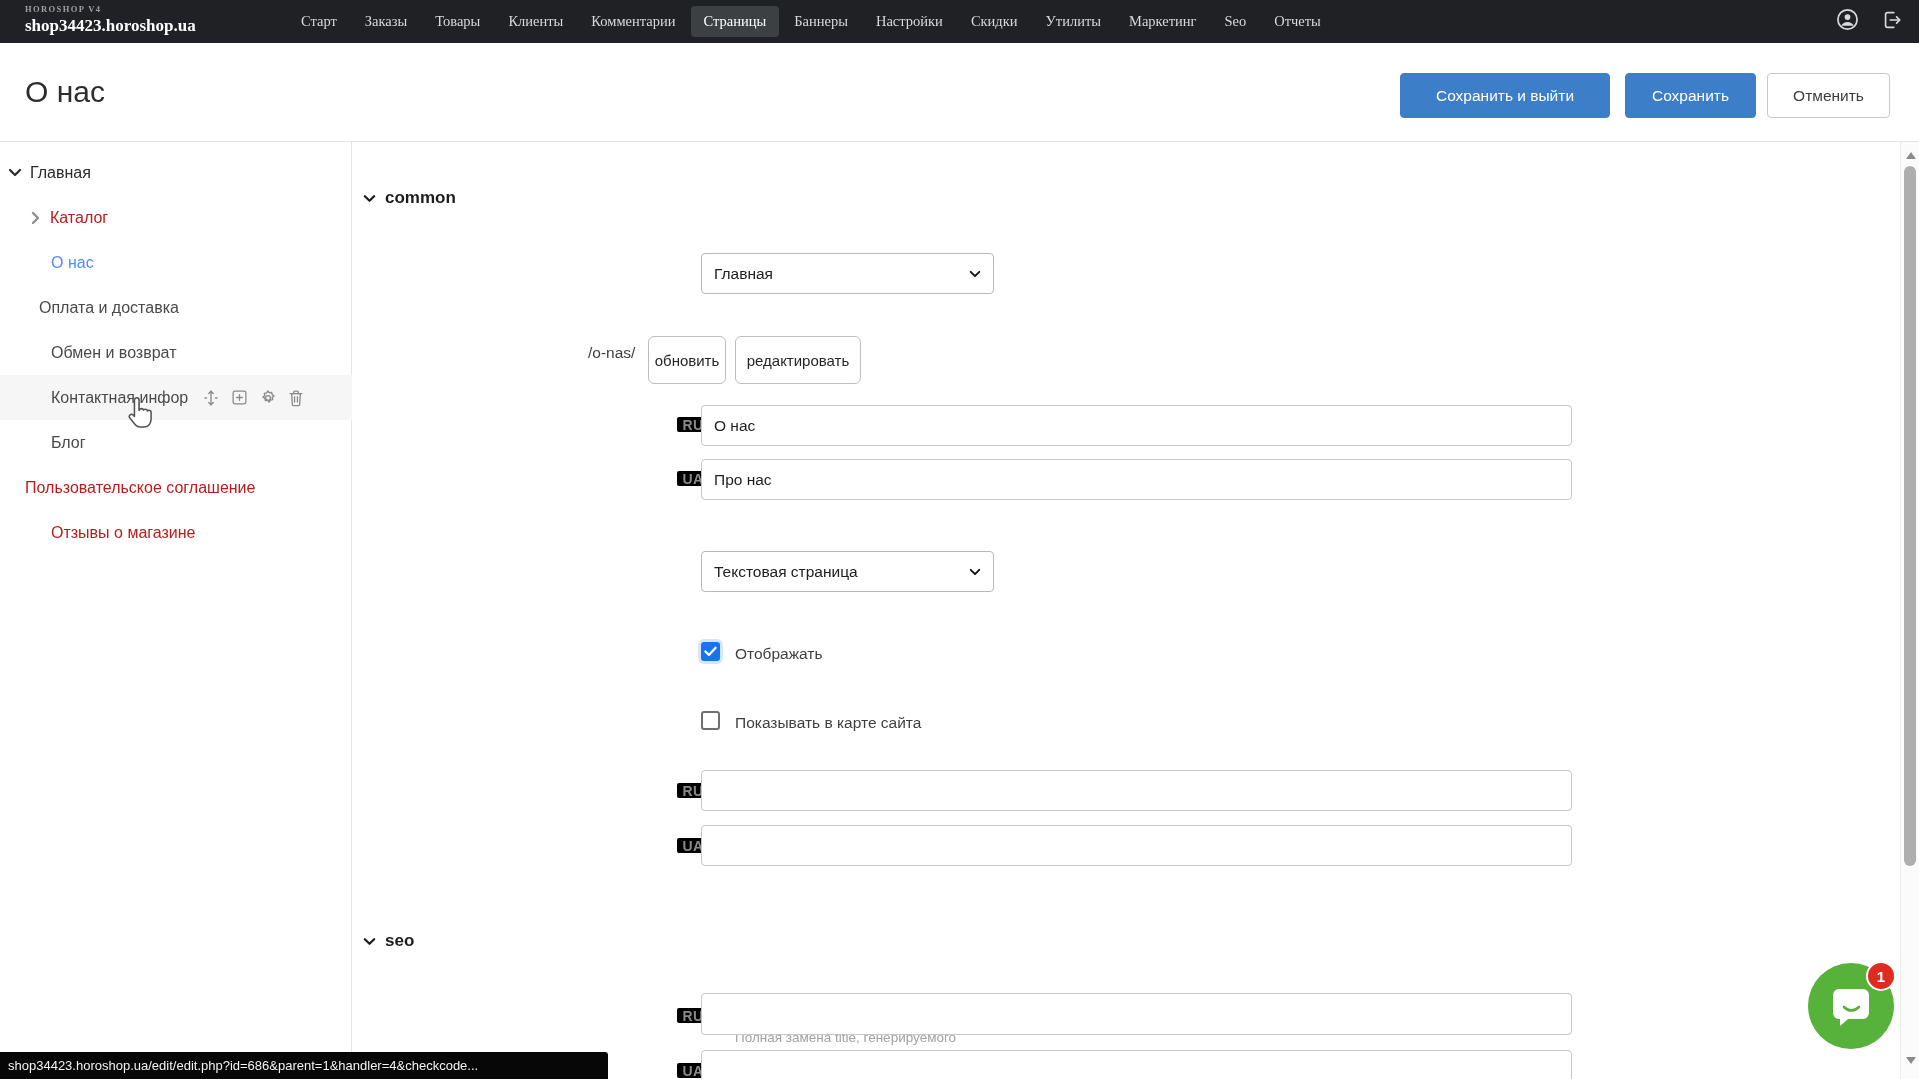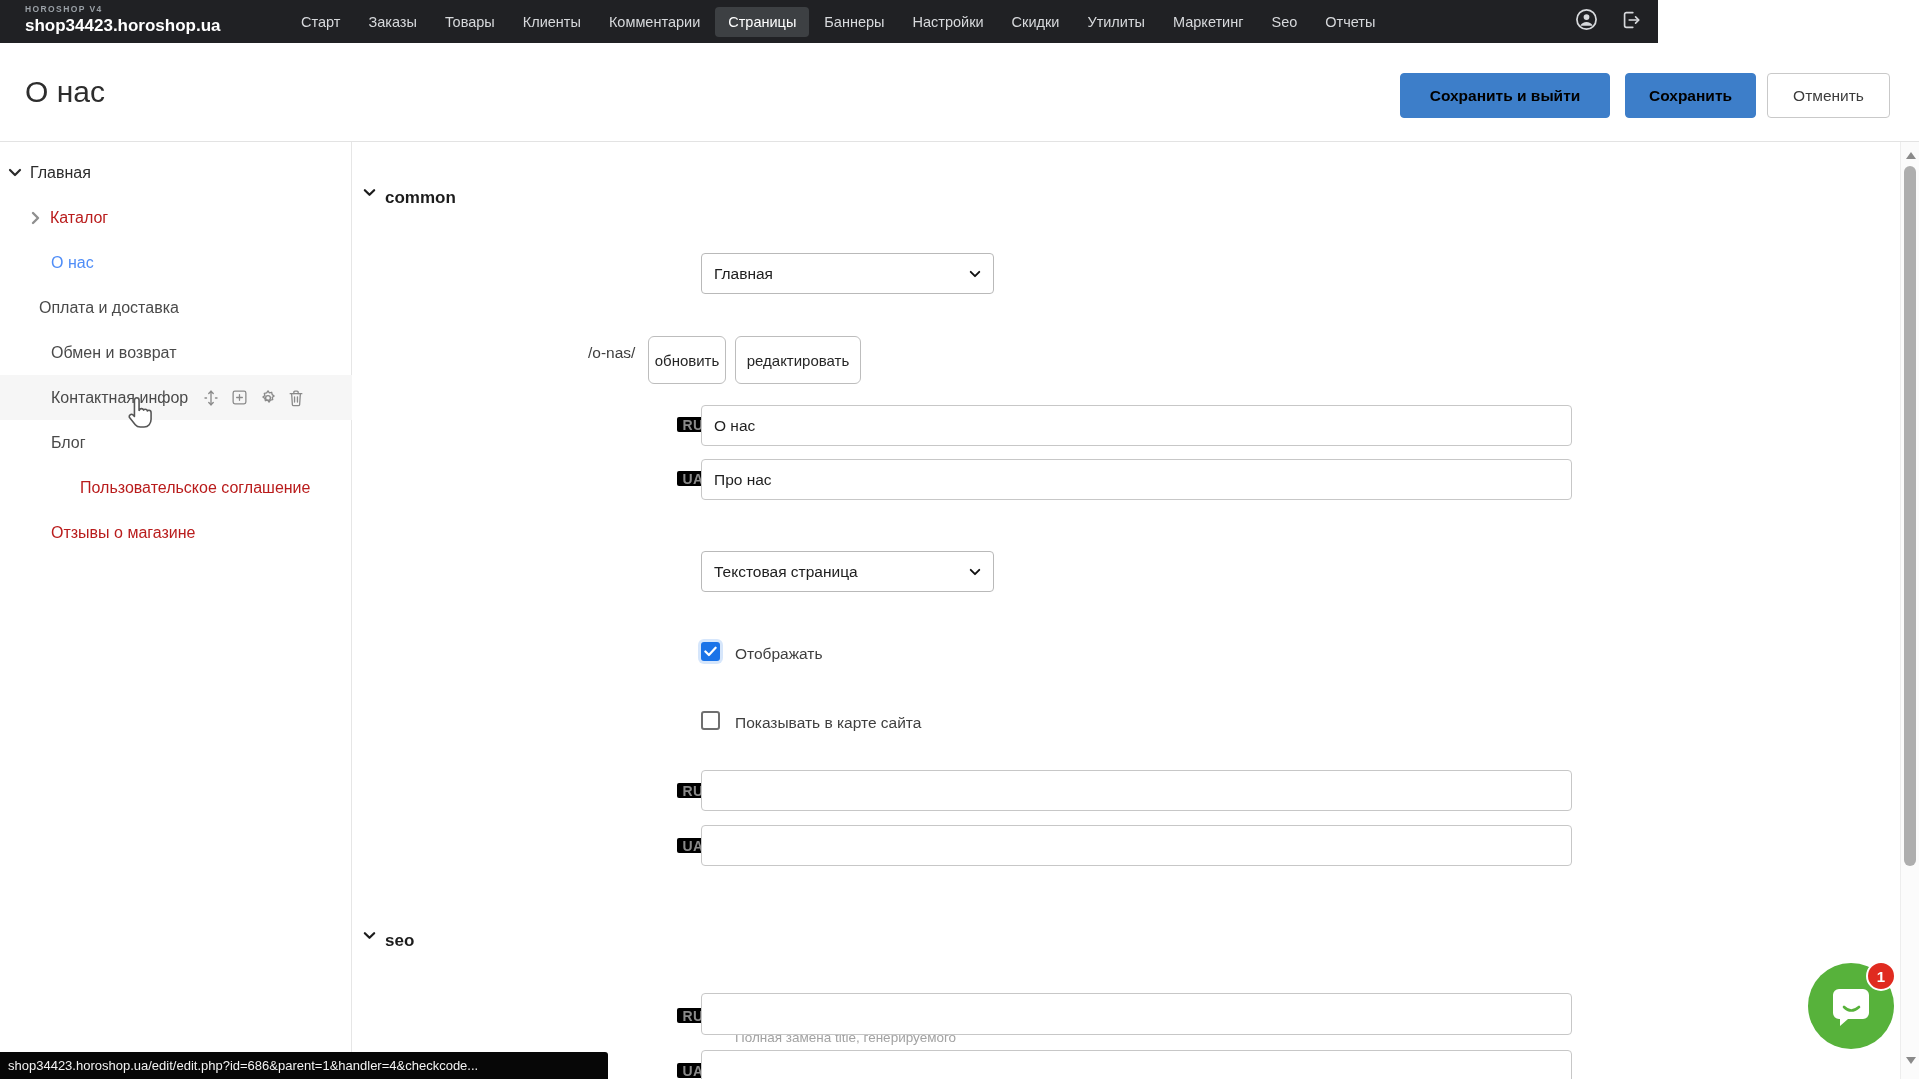--- a/index.html
+++ b/index.html
@@ -1,58 +1,58 @@
 <!DOCTYPE html>
 <html><head>
 <meta charset="utf-8">
 <style>
   * { margin:0; padding:0; box-sizing:border-box; }
   html,body { width:1919px; height:1079px; overflow:hidden; background:#fff;
               font-family:"Liberation Sans","DejaVu Sans",sans-serif; }
   #app { position:relative; width:1919px; height:1079px; overflow:hidden; background:#fff; }
 
   
-  .topnav { position:absolute; left:0; top:0; width:1658px; height:43px; background:#202124; z-index:30; }
+  .topnav { position:absolute; left:0; top:0; width:1919px; height:43px; background:#202124; z-index:30;font-family:Liberation Serif, serif; }
   .brand { position:absolute; left:25px; top:5px; line-height:1; }
   .brand-small { font-size:8.5px; letter-spacing:1.4px; color:#9aa0a6; font-weight:700; }
   .brand-main { font-size:17px; color:#fff; font-weight:700; margin-top:3px; }
   .nav-items { position:absolute; left:288px; top:0; height:43px; display:flex; align-items:center; }
   .nav-item { color:#d7d9dc; font-size:14.5px; font-weight:500; padding:7px 13px; margin-right:2px;
               border-radius:4px; cursor:pointer; white-space:nowrap; }
   .nav-item.active { background:#3d4043; color:#fff; }
   .nav-right { position:absolute; right:16px; top:0; height:43px; display:flex; align-items:center; gap:22px; }
 
   
   .header { position:absolute; left:0; top:43px; width:1919px; height:99px; background:#fff;
             border-bottom:1px solid #e3e3e3; z-index:20; }
   .page-title { position:absolute; left:25px; top:32px; font-size:30px; color:#2d2d2d; }
   .btn { position:absolute; top:30px; height:45px; border-radius:4px; font-size:15.5px; font-weight:500;
          display:flex; align-items:center; justify-content:center; cursor:pointer; }
-  .btn-blue { background:#3d7ec9; color:#000000; border:1px solid #3d7ec9;font-weight:bold; }
+  .btn-blue { background:#3d7ec9; color:#ffffff; border:1px solid #3d7ec9; }
   .btn-outline { background:#fff; color:#3c3c3c; border:1px solid #c9c9c9; }
   .btn-save-exit { left:1400px; width:210px; }
   .btn-save { left:1625px; width:131px; }
   .btn-cancel { left:1767px; width:123px; }
 
   
   .sidebar { position:absolute; left:0; top:142px; width:352px; height:937px; background:#fff;
              border-right:1px solid #e6e6e6; }
   .tree-row { position:absolute; left:0; width:352px; height:45px; display:flex; align-items:center;
               font-size:16px; color:#4a4a4a; cursor:pointer; }
   .tree-row.hovered { background:#f6f6f6; }
   .tree-row .chev { flex:0 0 auto; display:flex; align-items:center; }
   .lbl-dark { color:#2b2b2b; }
   .lbl-muted { color:#b91c1c; }
   .lbl-selected { color:#4f8df7; }
   .row-icons { display:flex; align-items:center; gap:11px; margin-left:14px; }
   .row-icons svg { display:block; }
 
   
   .content { position:absolute; left:353px; top:142px; width:1547px; height:937px; background:#fff; }
-  .section-head { position:absolute; display:flex; gap:9px; cursor:pointer; }
+  .section-head { position:absolute; display:flex; align-items:center; gap:9px; cursor:pointer; }
   .section-title { font-size:17px; font-weight:700; color:#1c1c1c; }
   .f-label { position:absolute; left:382px; font-size:15.5px; color:#3f3f3f; white-space:nowrap; }
   .f-hint { position:absolute; left:382px; font-size:13.5px; color:#a2a2a2; white-space:nowrap; }
   .text-input { position:absolute; left:701px; width:871px; height:41px; border:1px solid #c7c7c7;
                 border-radius:4px; font-size:15.5px; color:#1f1f1f; padding:0 12px; outline:none;
                 font-family:"Liberation Sans","DejaVu Sans",sans-serif; background:#fff; }
   .select { position:absolute; left:701px; width:293px; height:41px; border:1px solid #b9b9b9;
             border-radius:4px; background:#fff; display:flex; align-items:center; padding:0 12px;
             font-size:15.5px; color:#202020; cursor:pointer; }
   .select span { flex:1; }
@@ -209,21 +209,21 @@
           </svg>
         </span>
       </span>
     </div>
 
     <div class="tree-row" style="top:278px;">
       <span style="margin-left:51px;">Блог</span>
     </div>
 
     <div class="tree-row" style="top:323px;">
-      <span class="lbl-muted" style="margin-left:80px;">Пользовательское соглашение</span>
+      <span class="lbl-muted" style="margin-left:25px;">Пользовательское соглашение</span>
     </div>
 
     <div class="tree-row" style="top:368px;">
       <span class="lbl-muted" style="margin-left:51px;">Отзывы о магазине</span>
     </div>
   </div>
 
   <span class="cursor-hand">
     <svg width="30" height="34" viewBox="0 0 24 28" fill="#fff" stroke="#555" stroke-width="1.3" stroke-linejoin="round">
       <path d="M8.5 1.5c1.1 0 1.9.9 1.9 2v8.2l.2.1c.1-.8.9-1.4 1.8-1.4.8 0 1.5.5 1.7 1.2.3-.4.8-.7 1.4-.7.9 0 1.6.6 1.8 1.4.3-.3.7-.5 1.2-.5 1 0 1.8.8 1.8 1.9v5.5c0 3.3-2.2 6.3-5.8 6.3h-3.1c-1.7 0-3.1-.7-4.1-1.9l-4.6-5.6c-.6-.8-.5-1.9.3-2.5.7-.6 1.8-.5 2.5.2l1.1 1.2V3.5c0-1.1.8-2 1.9-2z"></path>

